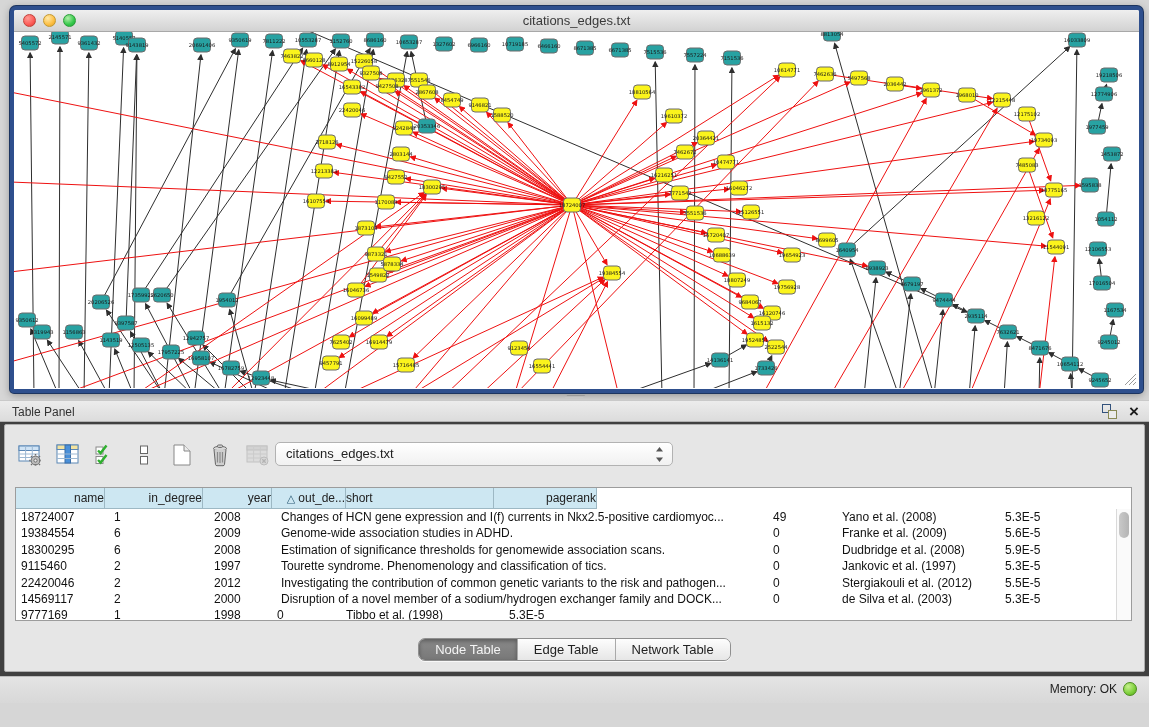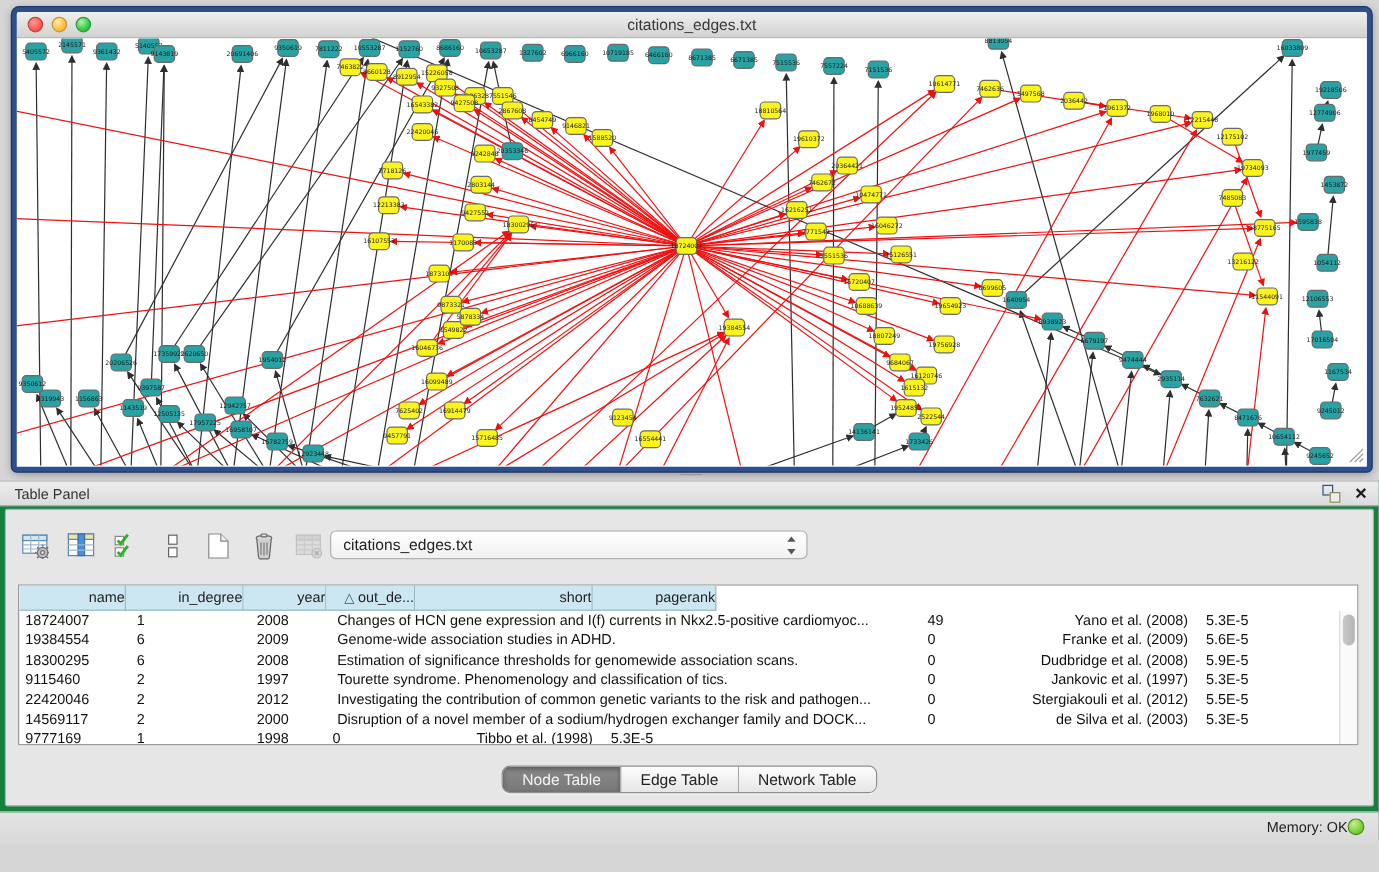--- a/index.html
+++ b/index.html
@@ -24,21 +24,21 @@
   .canvas svg.net { position:absolute; left:0; top:0; }
   .grip { position:absolute; right:2px; bottom:2px; }
 
   
   .splitter { position:absolute; left:0; top:393px; width:1149px; height:7px; }
   .splitter .dots { position:absolute; left:566px; top:2px; width:18px; height:3px;
     border-top:1px solid #9a9a9a; border-bottom:1px solid #c6c6c6; transform:skewX(-40deg); }
 
   
   .table-panel { position:absolute; left:0; top:400px; width:1149px; height:300px;
-    background:#15803d; }
+    background:#404040; }
   .tp-header { height:22px; background:linear-gradient(#ececec,#dcdcdc);
     border-top:1px solid #c9c9c9; border-bottom:1px solid #b2b2b2; position:relative; }
   .tp-title { position:absolute; left:12px; top:4px; font-size:12px; color:#333; }
   .tp-icons { position:absolute; right:10px; top:3px; display:flex; gap:12px; align-items:center; }
   .float-ic { position:relative; width:15px; height:15px; display:inline-block; cursor:pointer; }
   .float-ic .sq1 { position:absolute; left:0; top:0; width:9px; height:9px; border:1.5px solid #33527c; }
   .float-ic .sq2 { position:absolute; right:0; bottom:0; width:9px; height:9px; border:1.5px solid #8a8a55; background:#ececec; }
   .close-ic { font-size:17px; font-weight:bold; color:#1a1a1a; line-height:15px; cursor:pointer; }
 
   .tp-body { position:absolute; left:4px; right:4px; top:24px; bottom:28px;
@@ -66,41 +66,41 @@
     white-space:nowrap; cursor:pointer; }
   .th .sort { color:#2b5b75; font-size:11px; margin-right:3px; }
   .tbody { position:absolute; left:0; right:16px; top:21px; bottom:0; overflow:hidden; }
   .tr { display:flex; height:16.4px; }
   .td { font-size:12px; color:#111; line-height:16.4px; white-space:nowrap; overflow:hidden; }
   .c0 { width:89px;  padding-left:5px; }
   .c1 { width:98px;  padding-left:9px; }
   .c2 { width:69px;  padding-left:11px; }
   .c3 { width:496px; padding-left:9px; }
   .c4 { width:74px;  padding-left:5px; }
-  .c5 { width:148px; text-align:right; }
+  .c5 { width:148px; text-align:left; }
   .c6 { width:103px; padding-left:15px; }
   .vscroll { position:absolute; right:0; top:21px; bottom:0; width:15px;
     background:#fafafa; border-left:1px solid #d9d9d9; }
   .vthumb { position:absolute; left:2px; top:3px; width:10px; height:26px;
     background:linear-gradient(90deg,#c9c9c9,#b4b4b4); border-radius:6px; }
 
   
   .tp-tabs { position:absolute; left:0; right:0; bottom:10px; display:flex; justify-content:center; }
   .seg { display:flex; border:1px solid #8f8f8f; border-radius:7px; overflow:hidden;
     box-shadow:0 1px 0 rgba(255,255,255,.7); }
   .seg-btn { padding:2px 16px; font-size:13px; color:#222; height:21px; line-height:17px;
     background:linear-gradient(#fdfdfd,#e6e6e6); border-right:1px solid #a9a9a9; cursor:pointer; }
   .seg-btn:last-child { border-right:none;text-align:center; }
   .seg-btn.sel { background:linear-gradient(#8a8a8a,#787878); color:#f4f4f4;
     box-shadow:inset 0 2px 4px rgba(0,0,0,.35); }
 
   
   .status-bar { position:absolute; left:0; bottom:0; width:1149px; height:27px;
     background:linear-gradient(#e4e4e4,#d8d8d8); border-top:1px solid #bcbcbc; }
-  .mem { position:absolute; right:12px; top:5px; display:flex; align-items:center; 
+  .mem { position:absolute; right:12px; top:5px; display:flex; align-items:center; gap:6px;
     font-size:12px; color:#222; }
   .mem-dot { width:14px; height:14px; border-radius:50%;
     background:radial-gradient(circle at 35% 30%, #c7f08e, #7ccf3a 60%, #54a31c);
     border:1px solid #4c8c1c; }
 </style>
 </head>
 <body>
 
 <div class="desktop">
 

